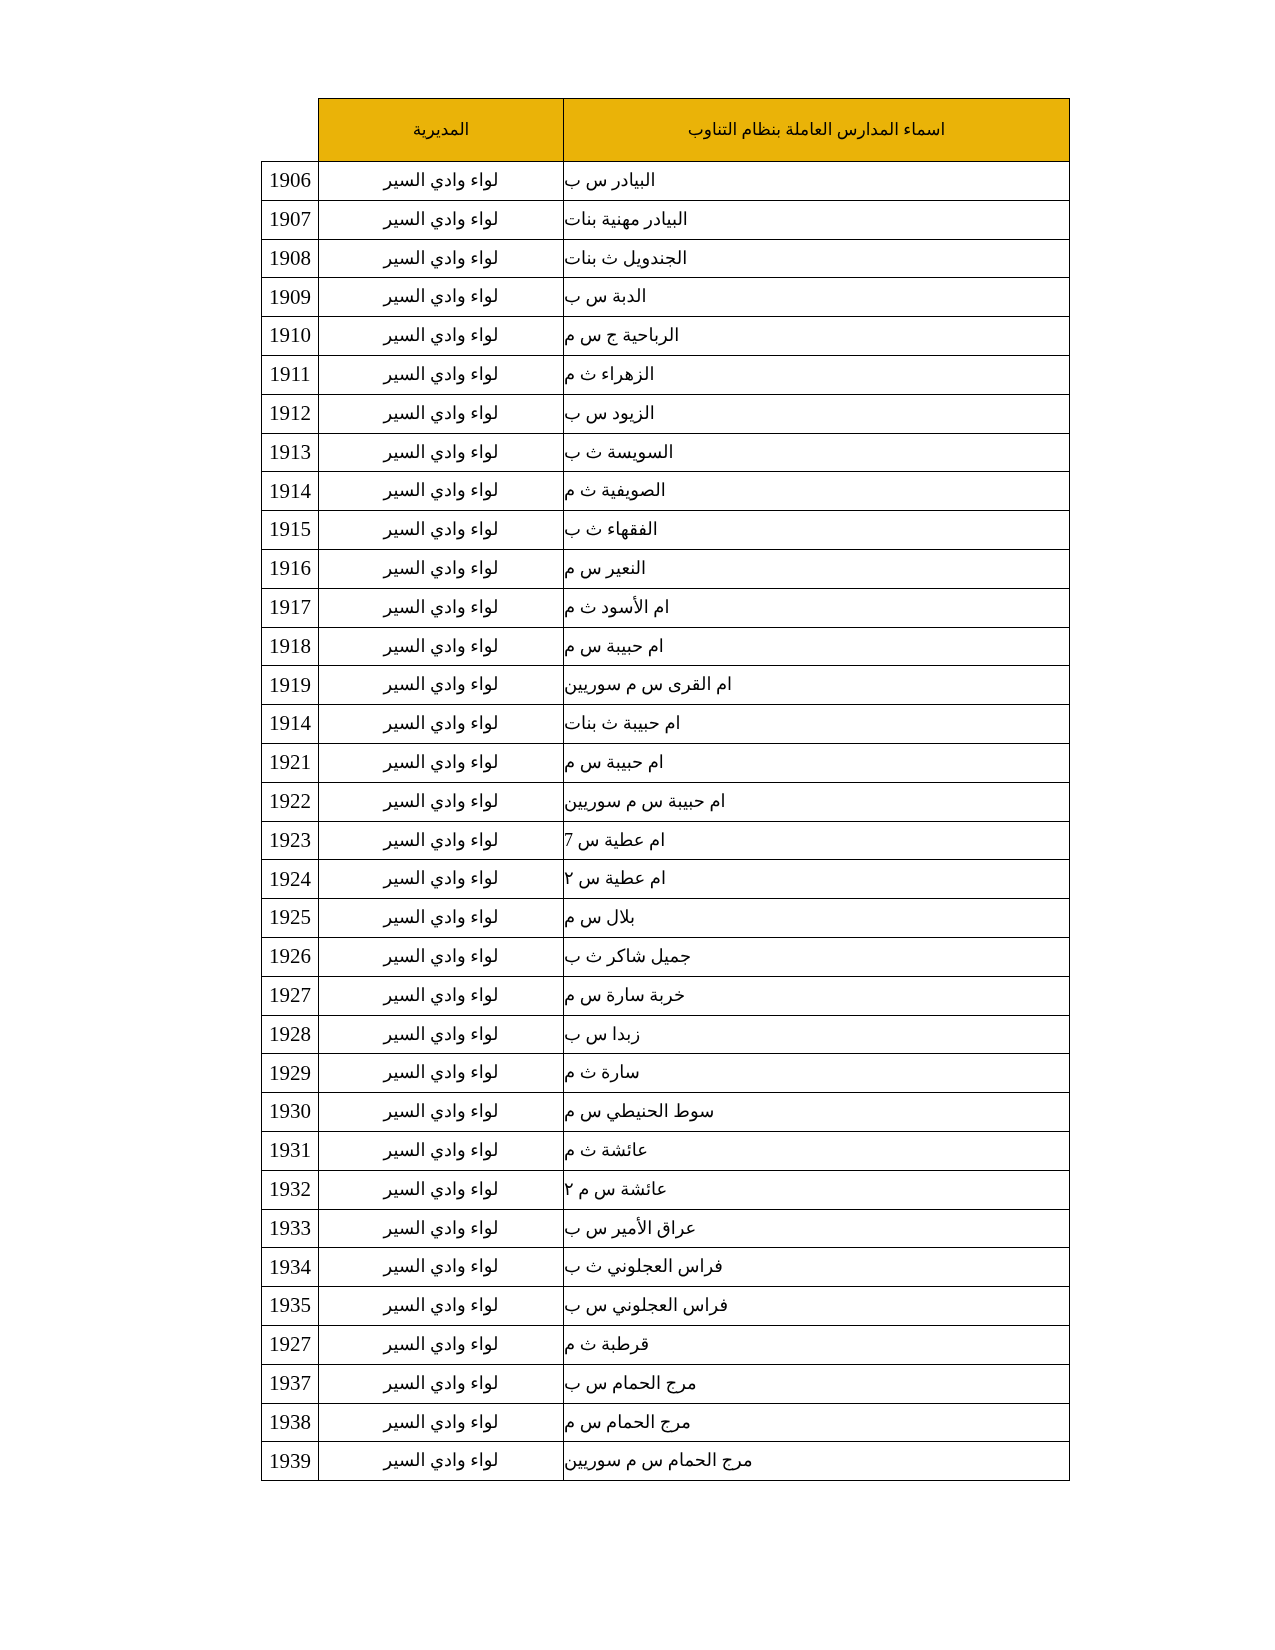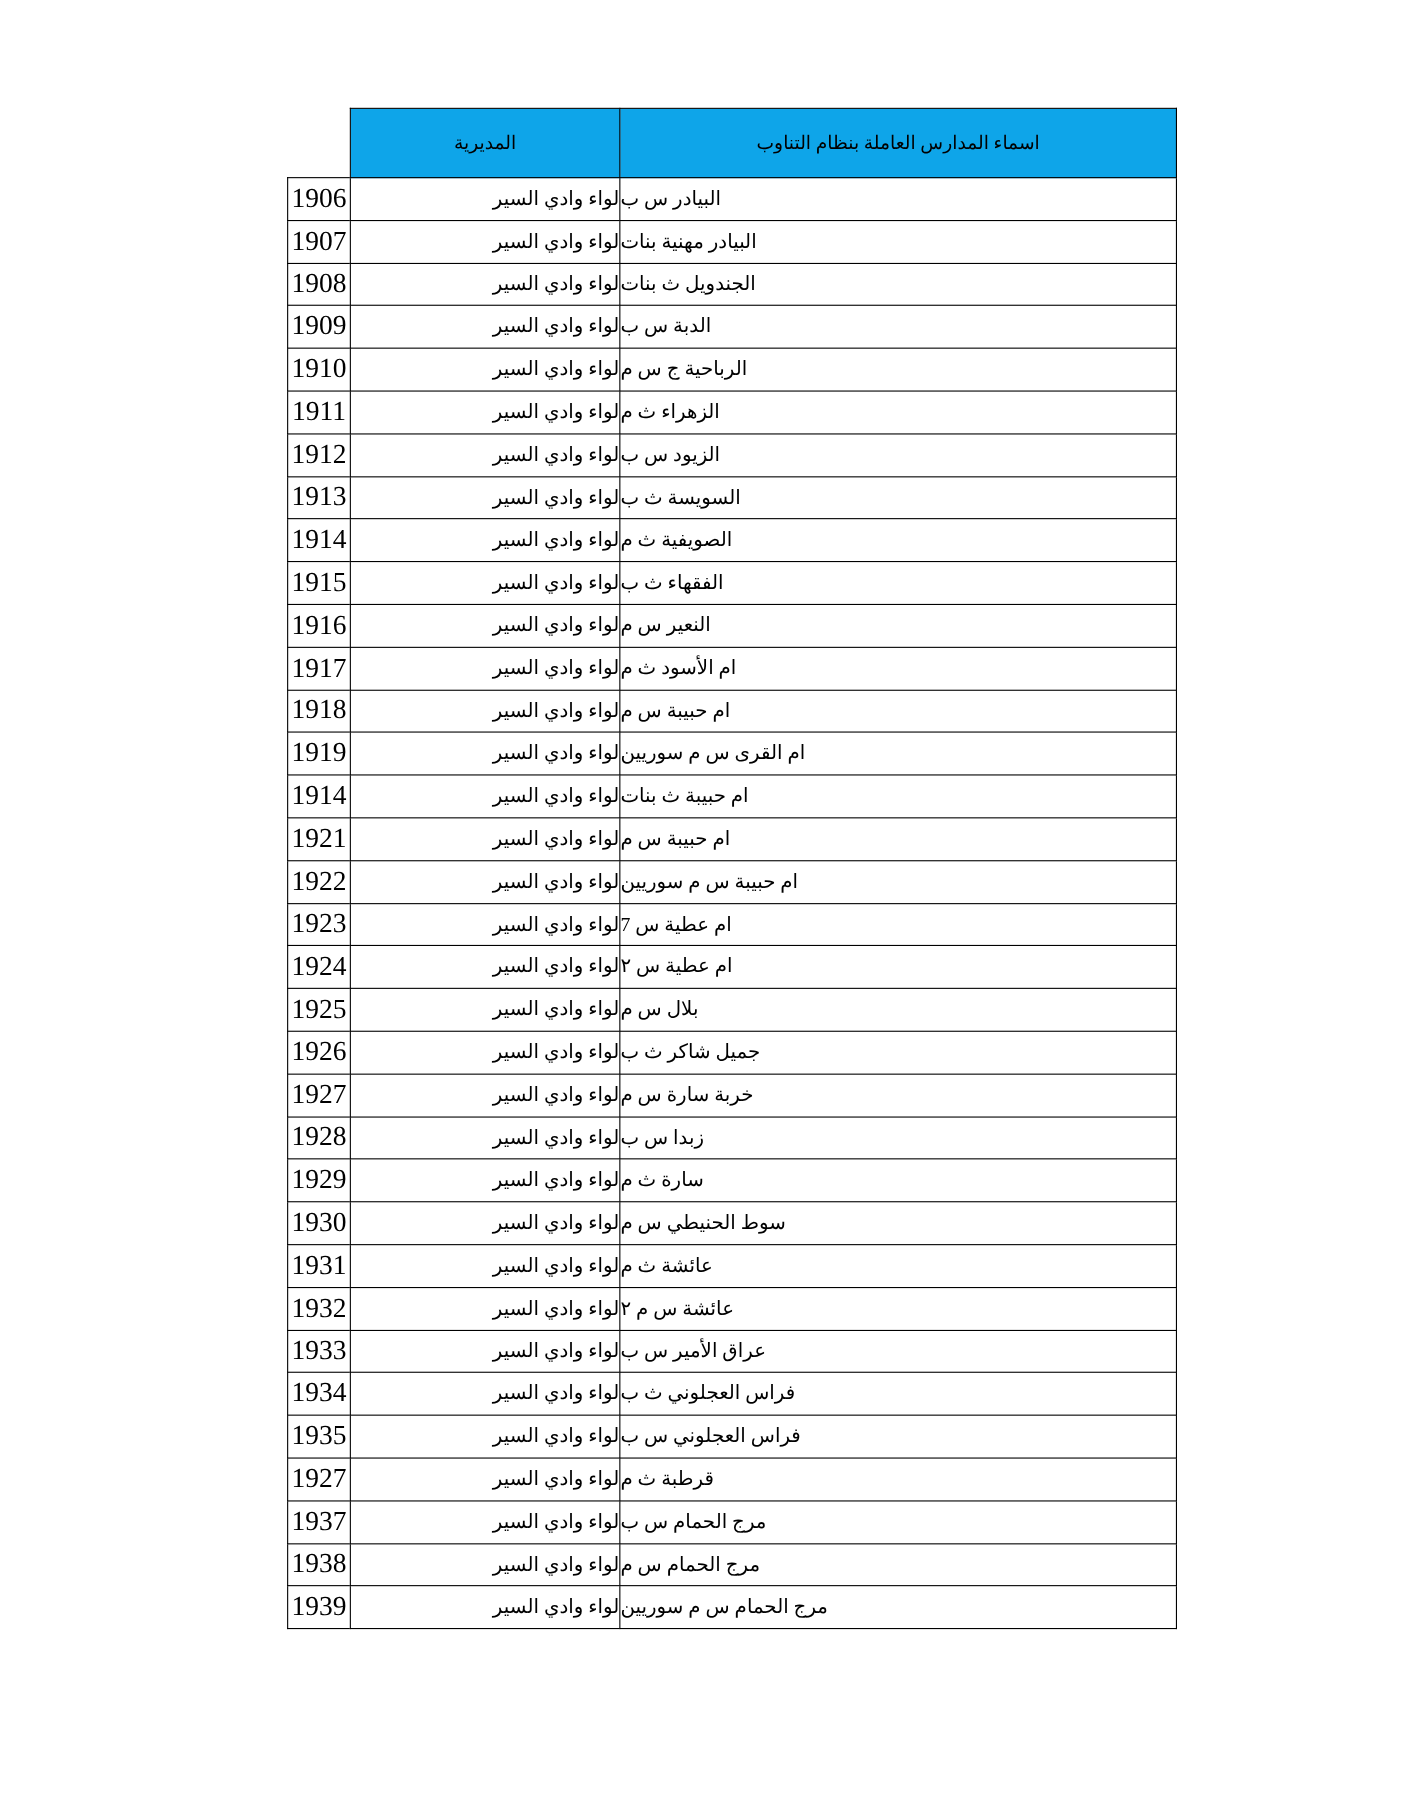--- a/index.html
+++ b/index.html
@@ -35,43 +35,43 @@
   table.doc-table td, table.doc-table th {
     border: 1px solid #000000;
     padding: 0;
     vertical-align: middle;
   }
   col.c-num { width: 57px; }
   col.c-dir { width: 245px; }
   col.c-name { width: 506px; }
 
   thead th {
-    background: #0ea5e9;
+    background: #eab308;
     font-size: 17px;
     font-weight: normal;
     text-align: center;
     height: 62px;
     line-height: 1.3;
   }
   thead th.blank-head {
     background: #ffffff;
     border: none;
   }
   tbody td {
     height: 37.8px;
     font-size: 18px;
     line-height: 1.2;
   }
   td.num {
     text-align: center;
     direction: ltr;
-    font-size: 25px;
+    font-size: 21px;
   }
   td.dir {
-    text-align: right;
+    text-align: center;
   }
   td.name {
     text-align: left;
     padding-right: 8px;
   }
 </style>
 </head>
 <body>
 
 <div class="page">

